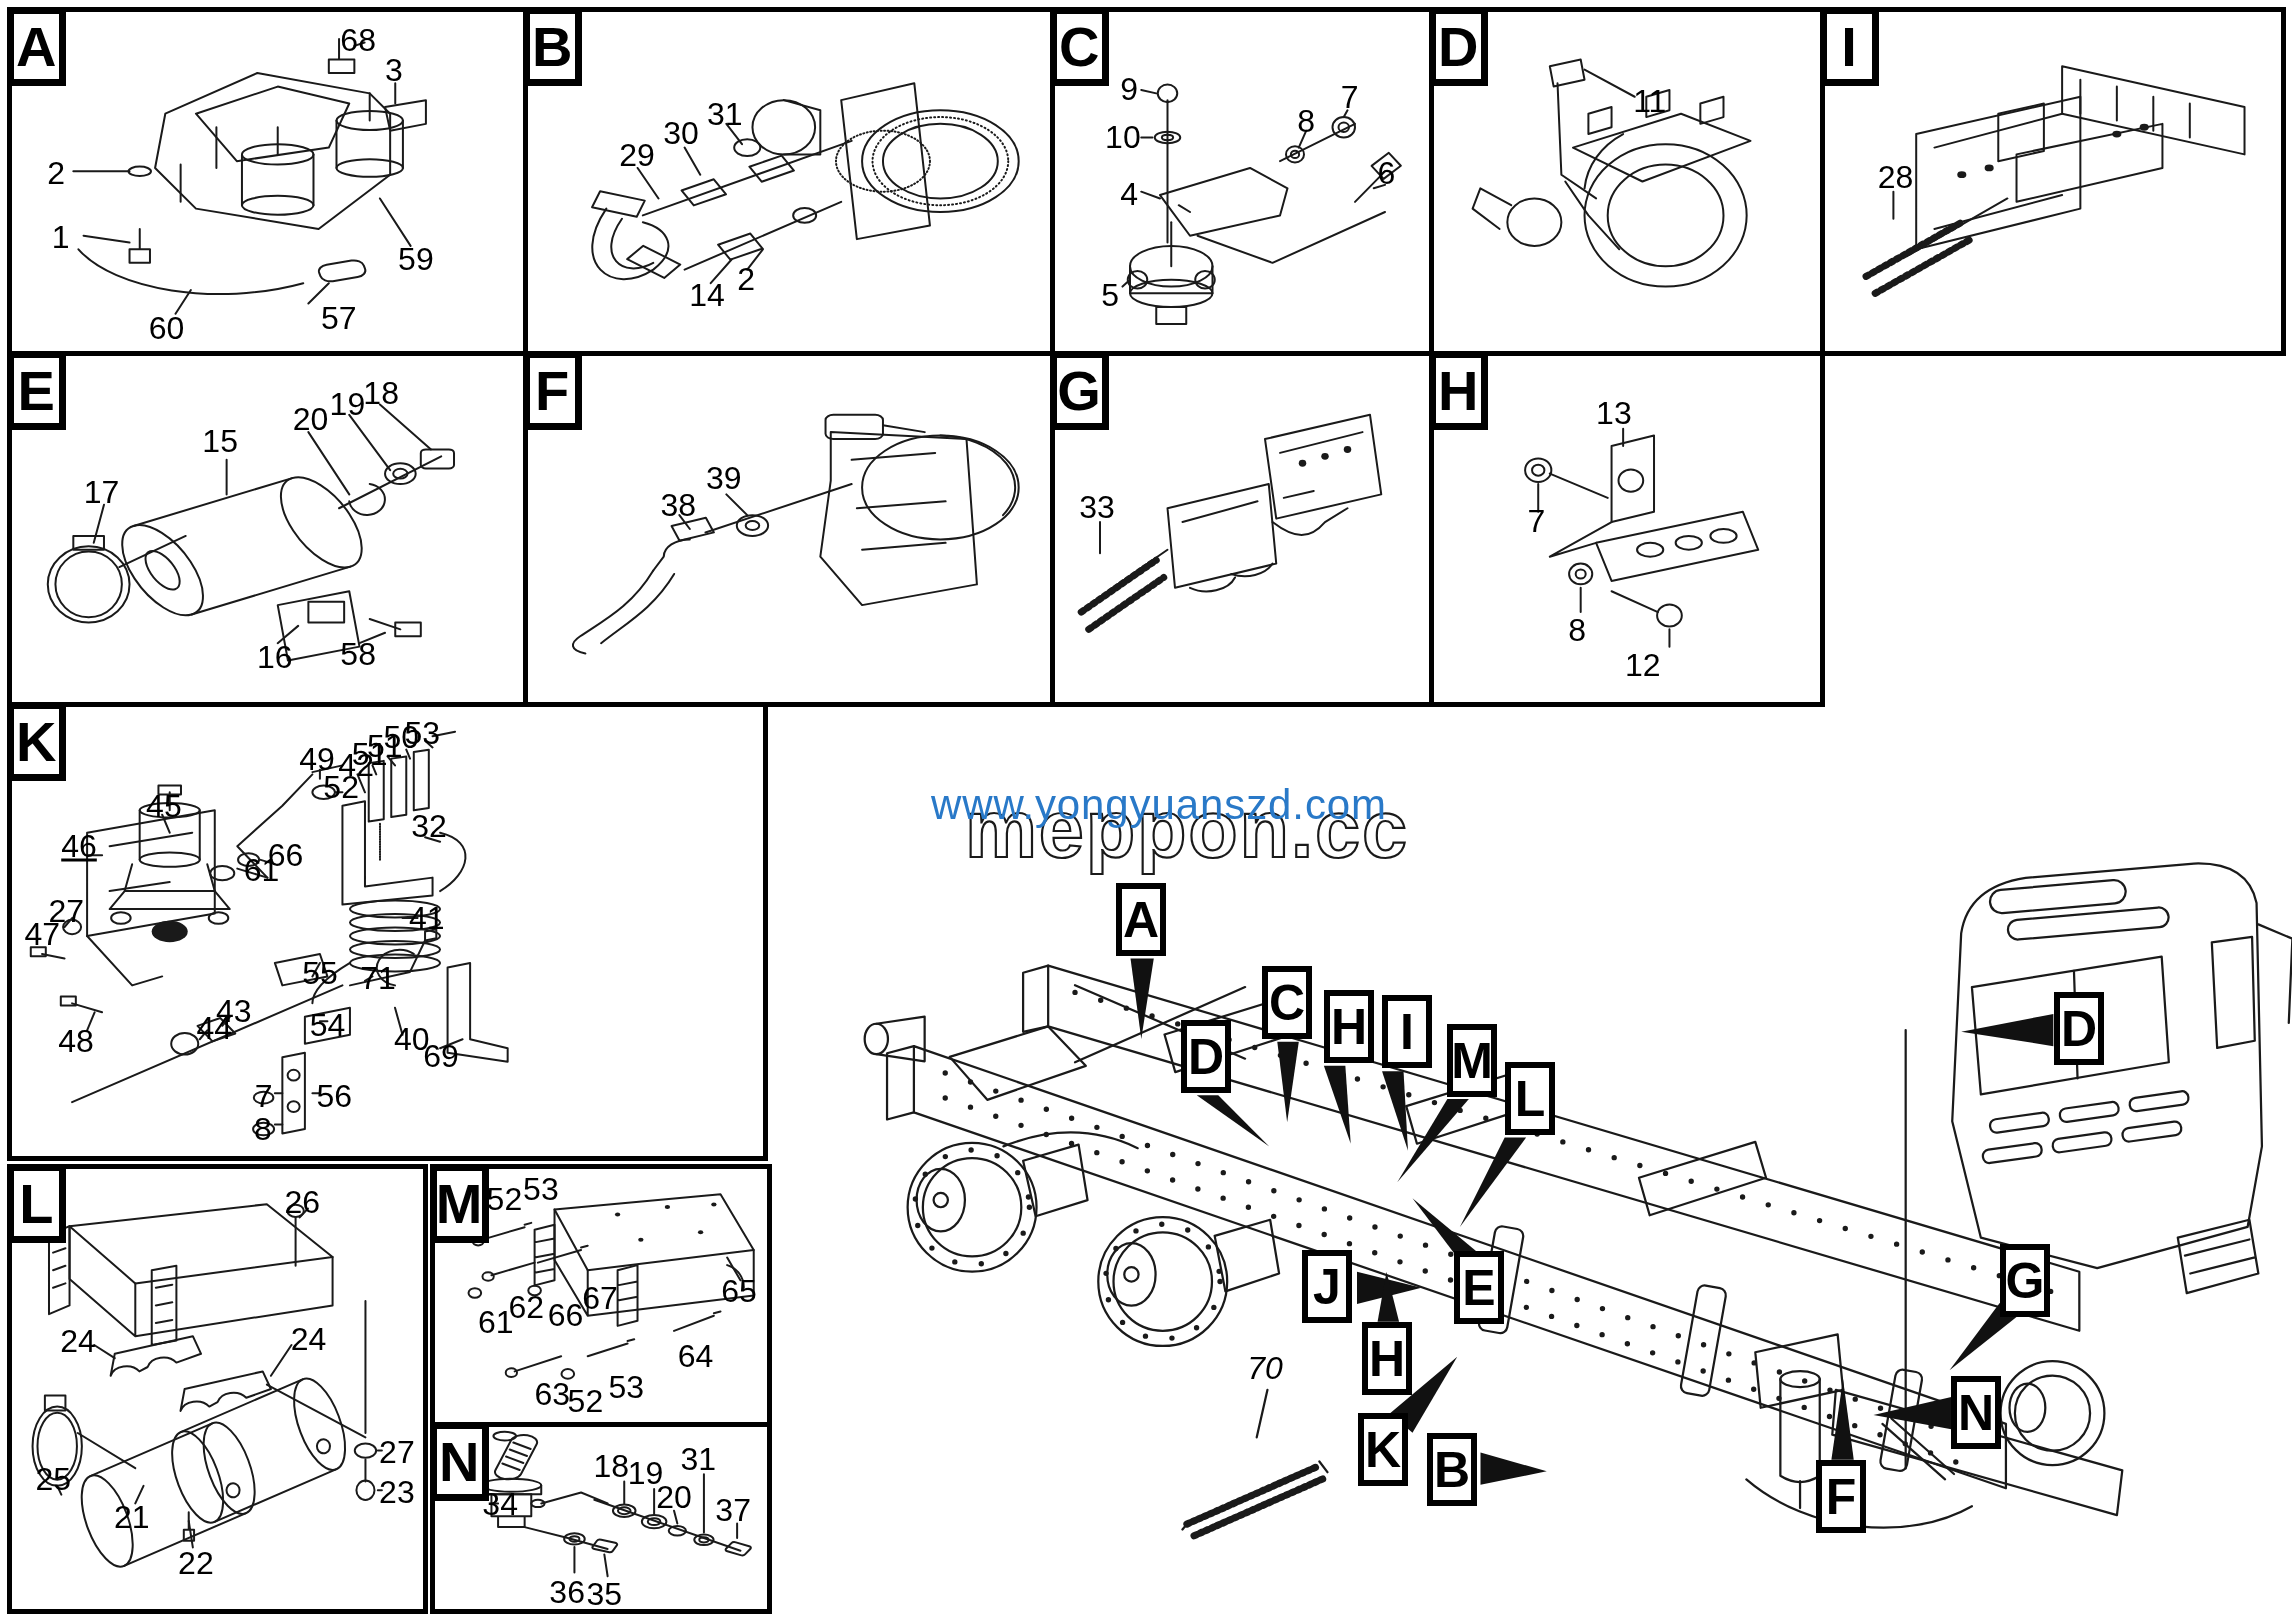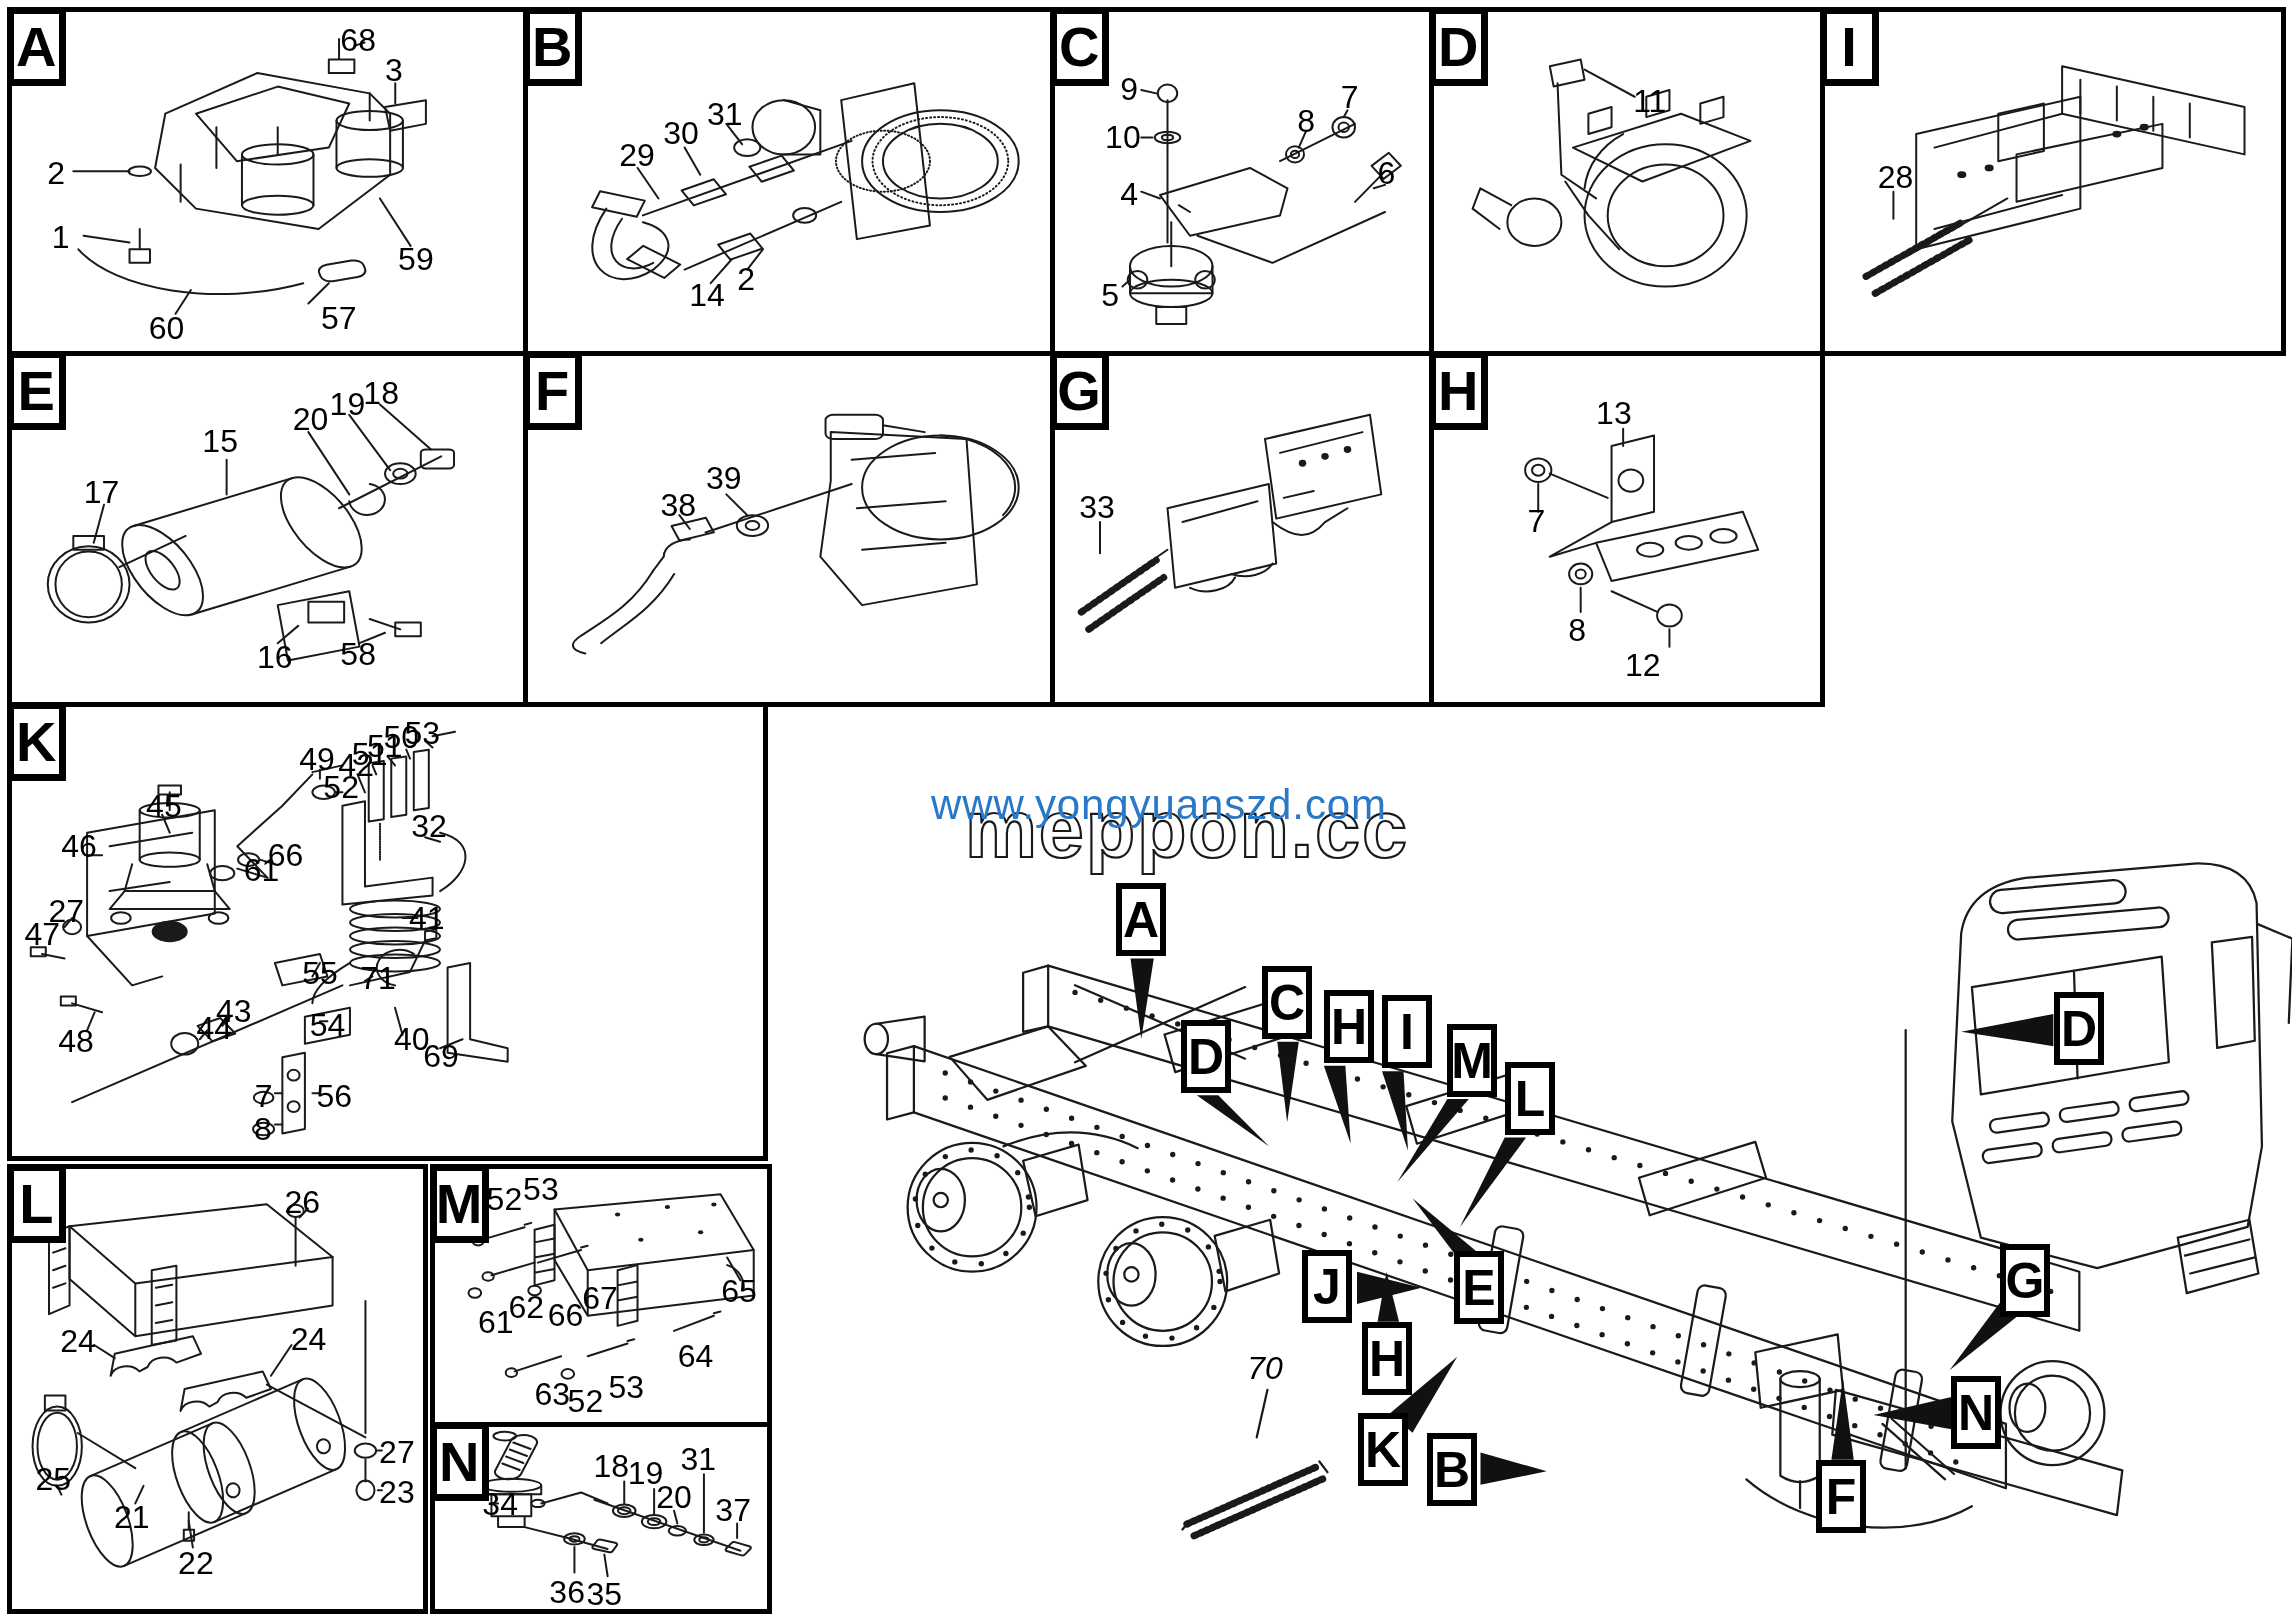--- a/index.html
+++ b/index.html
@@ -422,21 +422,21 @@
       <circle cx="33.5" cy="87" r="1.3"></circle>
         <circle cx="33.5" cy="94" r="1.4"></circle>
       <path d="M4,55 l3,1 M8,66 l4,2"></path>
       <rect x="2.5" y="53.5" width="2" height="2"></rect>
         <rect x="6.5" y="64.5" width="2" height="2"></rect>
       <ellipse cx="8" cy="49" rx="1.2" ry="1.6"></ellipse>
       <path d="M20,24 L21,28 M10,33 L12,33 M8,47 L7,49 M41,14 L41,16 M44,19 L43,19 M46,15 L47,19 M48,13 L48.5,15 M50,11 L51,13 M52.5,9.5 L53,11.5 M55,7.5 L56,9 M34,38 L30,36 M35,35 L33,34 M55,29 L57,30 M54,47 L52,47 M10,72 L11,68 M26,72 L25,74 M29,69 L28,71 M40,60 L41,57 M48,60 L47,61 M41,70 L42,70 M35,86 L36,86 M35,93 L36,93 M41,86 L40,86 M52,73 L51,67 M57,76 L60,74"></path>
     </svg>
     <div class="labels"></div>
   <span class="part-num" style="left: 20.2%; top: 22.1%;">45</span>
-      <span class="part-num" style="left: 8.9%; top: 30.9%;">46</span>
+      <span class="part-num" style="left: 8.9%; top: 30.9%; text-decoration: underline;">46</span>
       <span class="part-num" style="left: 7.2%; top: 45.5%;">27</span>
       <span class="part-num" style="left: 4%; top: 50.6%;">47</span>
       <span class="part-num" style="left: 40.6%; top: 11.5%;">49</span>
       <span class="part-num" style="left: 43.8%; top: 17.8%;">52</span>
       <span class="part-num" style="left: 45.8%; top: 12.9%;">42</span>
       <span class="part-num" style="left: 47.6%; top: 10.5%;">51</span>
       <span class="part-num" style="left: 49.6%; top: 8.6%;">51</span>
       <span class="part-num" style="left: 51.8%; top: 6.6%;">50</span>
       <span class="part-num" style="left: 54.6%; top: 5.7%;">53</span>
       <span class="part-num" style="left: 33.2%; top: 36.3%;">61</span>

